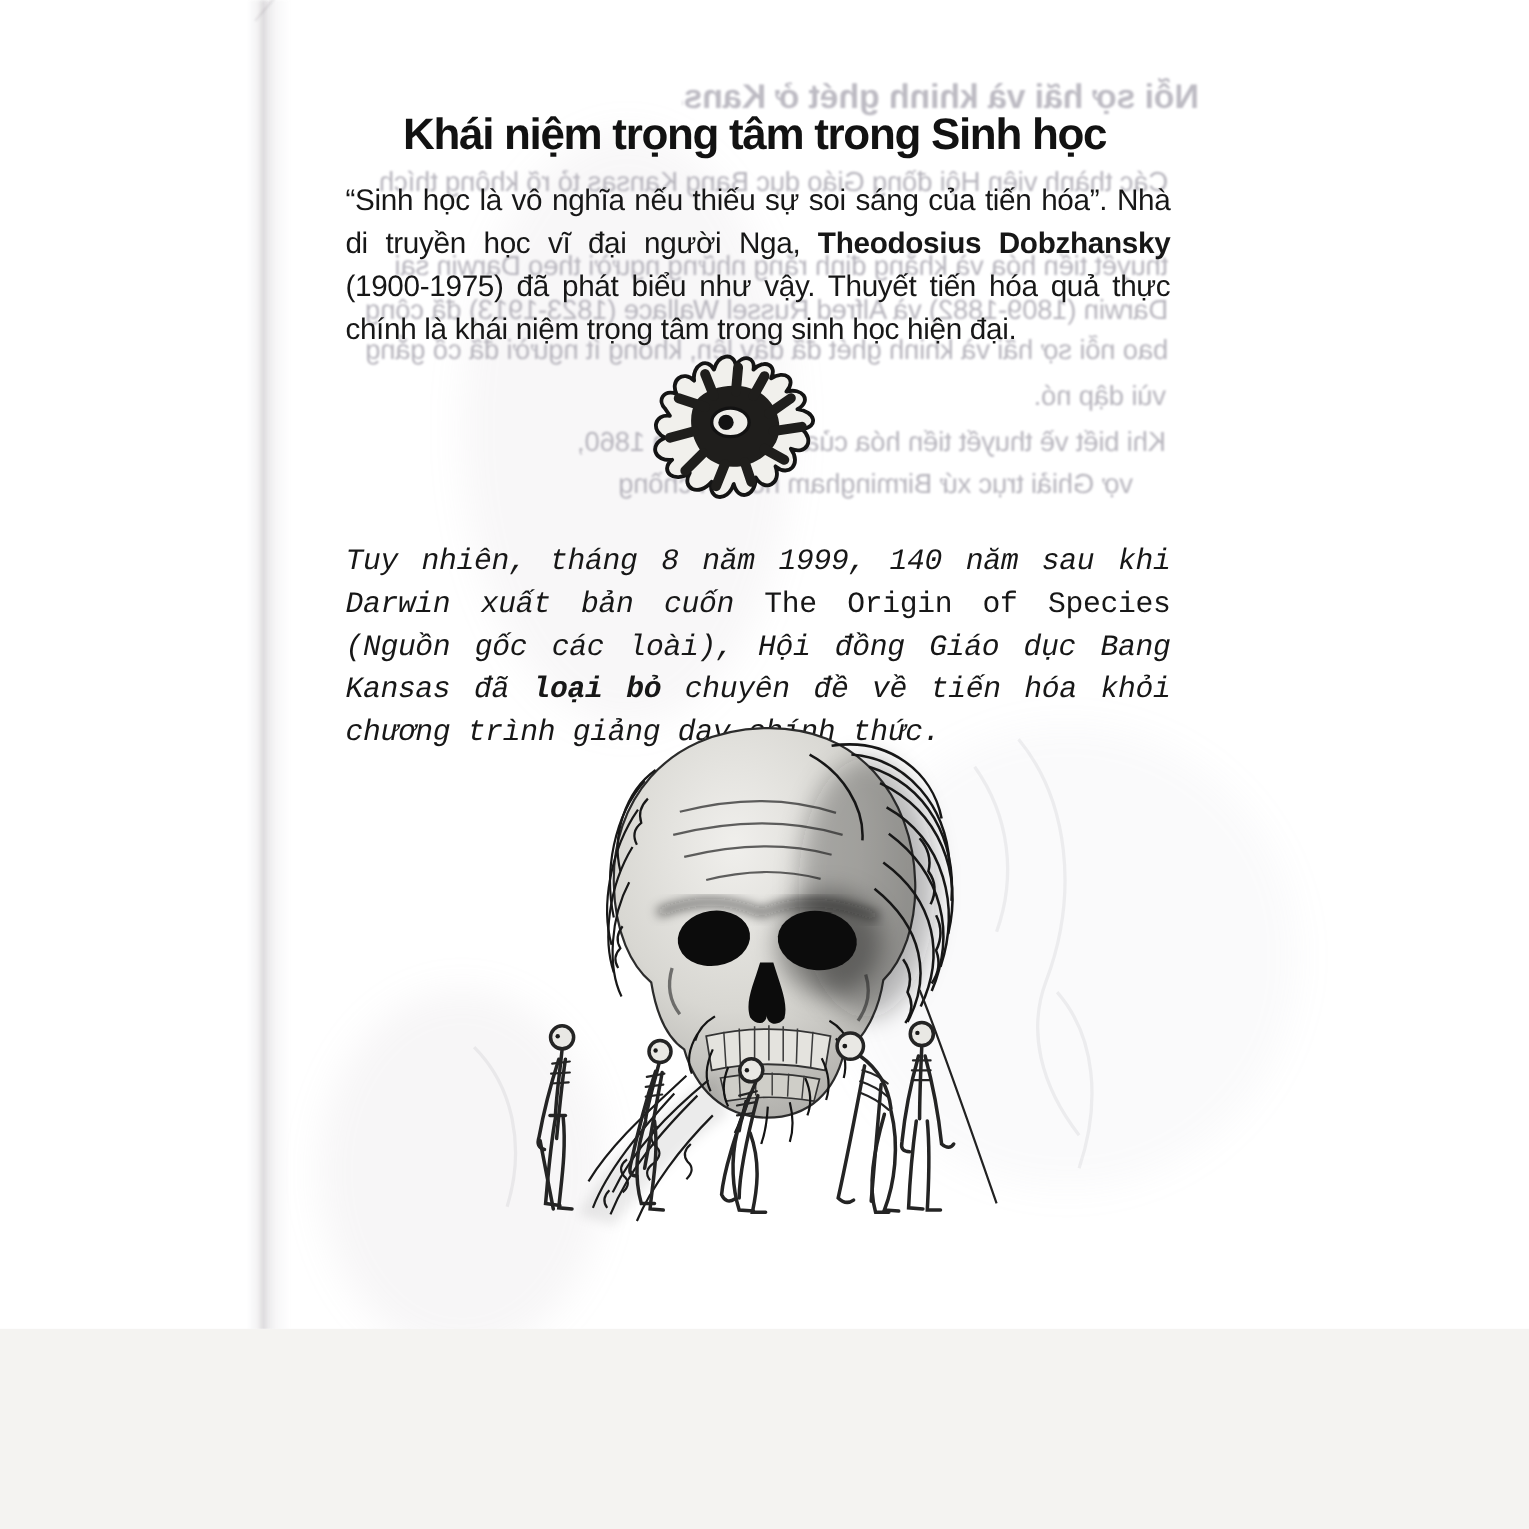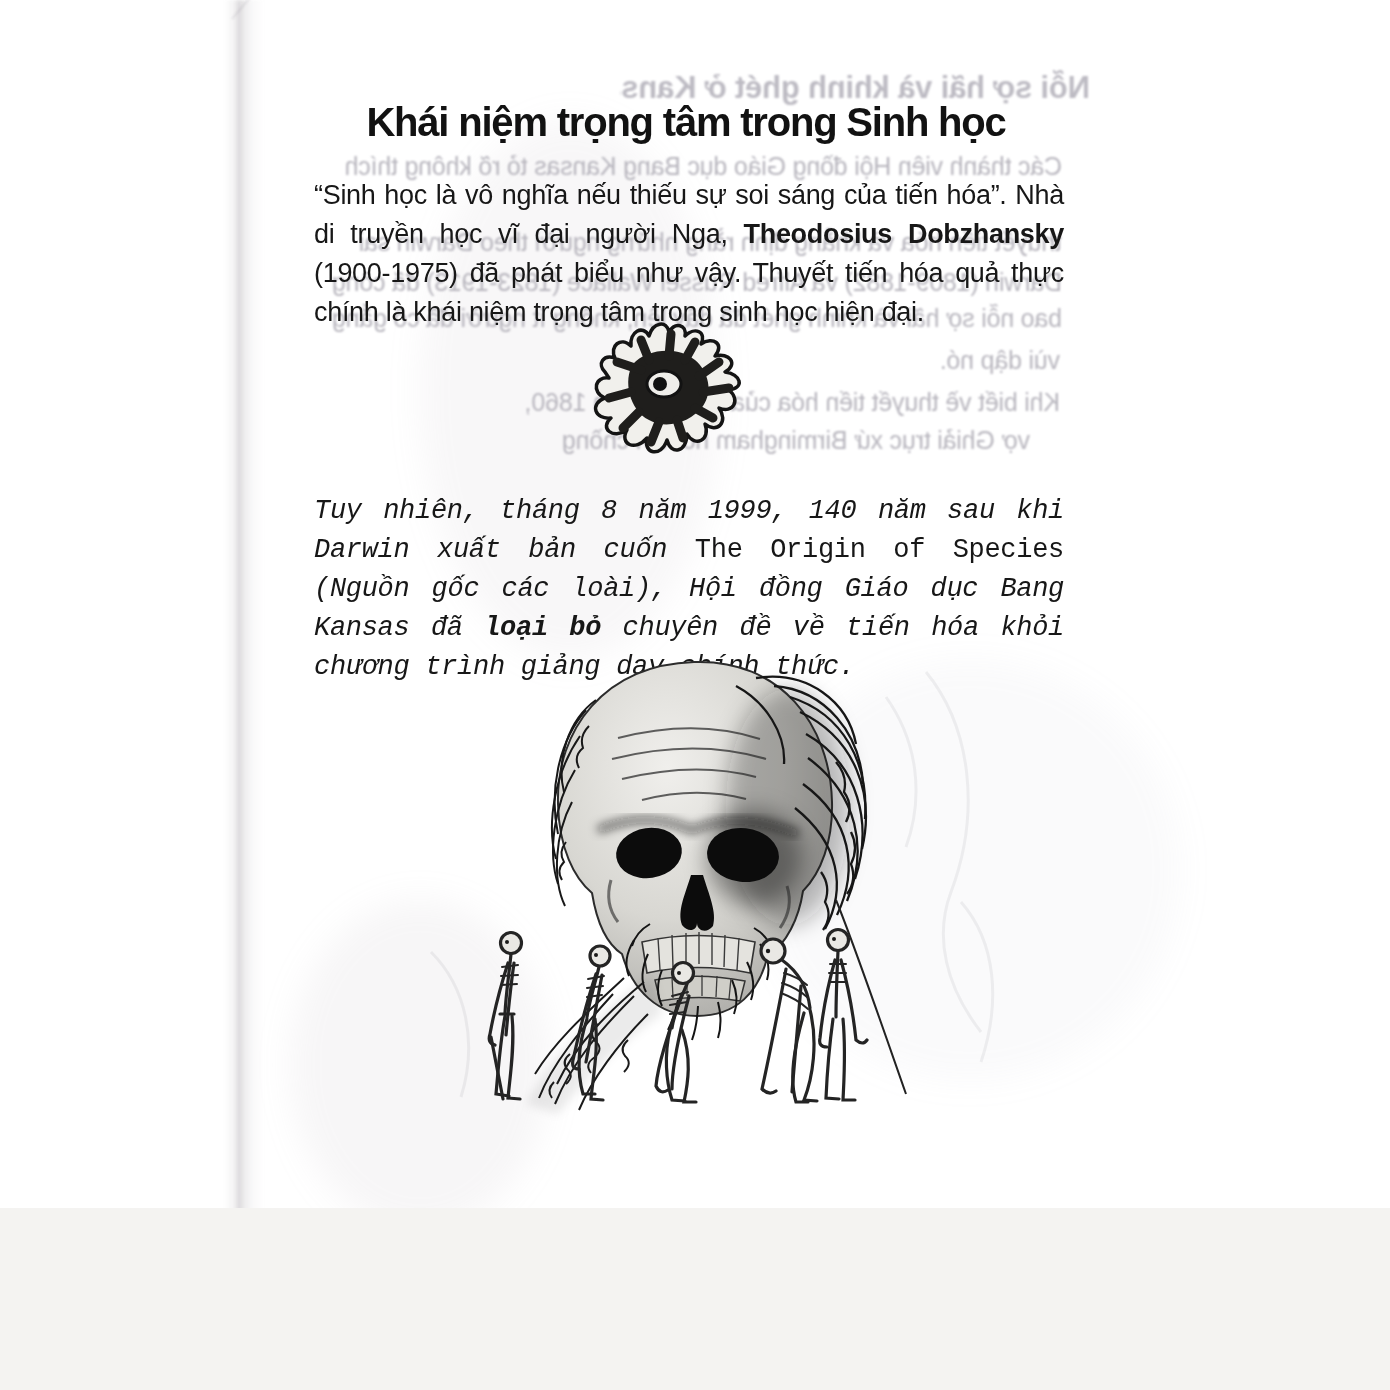--- a/index.html
+++ b/index.html
@@ -55,21 +55,21 @@
   .title{
     position:absolute;left:310px;top:100px;width:752px;
     font-size:40px;font-weight:bold;letter-spacing:-1.2px;text-align:center;
     color:#121212;
   }
   .para{
     position:absolute;left:314px;width:750px;
     font-size:27px;line-height:39px;text-align:justify;
     letter-spacing:-0.3px;color:#171717;
   }
-  .p1{top:176px;}
+  .p1{top:163px;}
   .p2{top:492px;font-style:italic;font-family:Liberation Mono, monospace;}
   .p3{top:1156px;}
   .p2 .roman{font-style:normal;}
   .bold{font-weight:bold;}
   .page-number{
     position:absolute;left:1014px;top:1284px;width:60px;
     font-size:27px;color:#1a1a1a;text-align:center;
   }
   .amoeba-wrap{position:absolute;left:583px;top:320px;width:178px;height:155px;}
   .darwin-wrap{position:absolute;left:406px;top:642px;width:606px;height:505px;}

